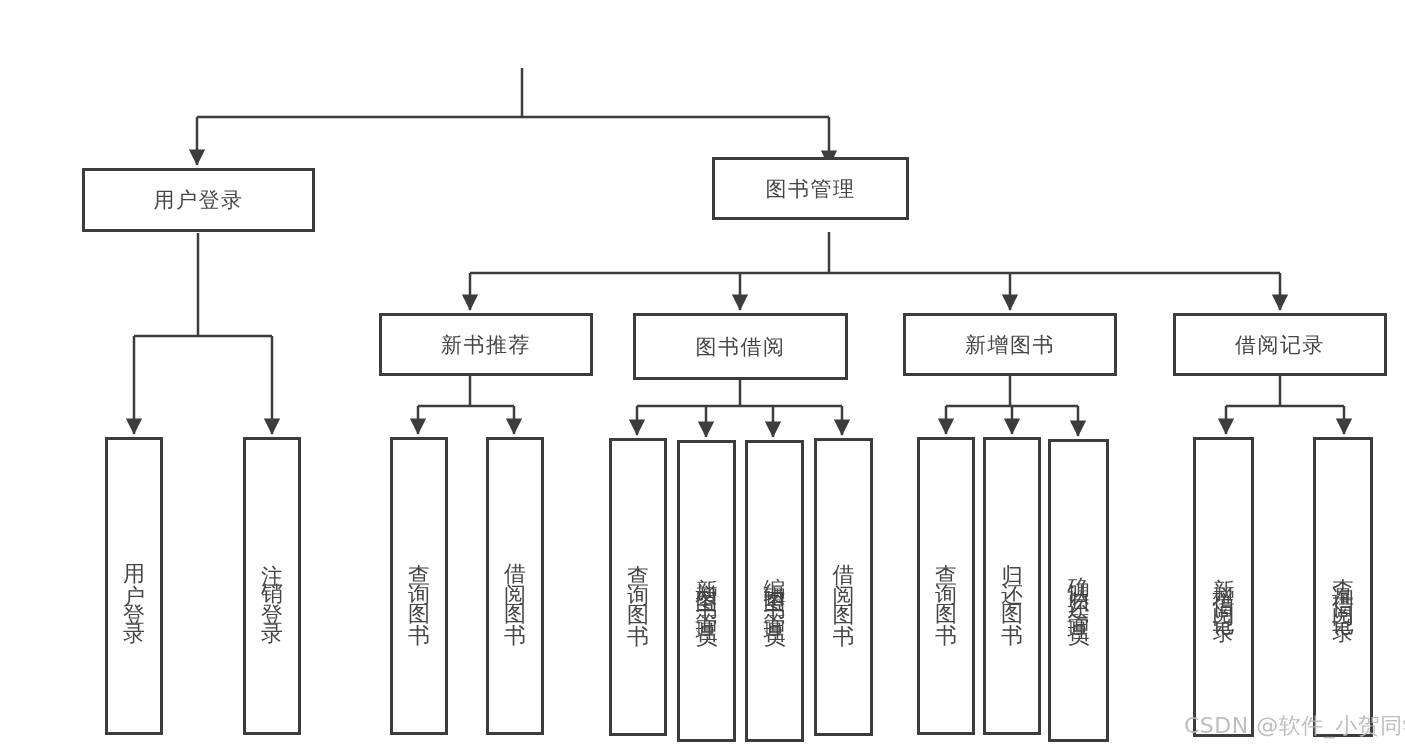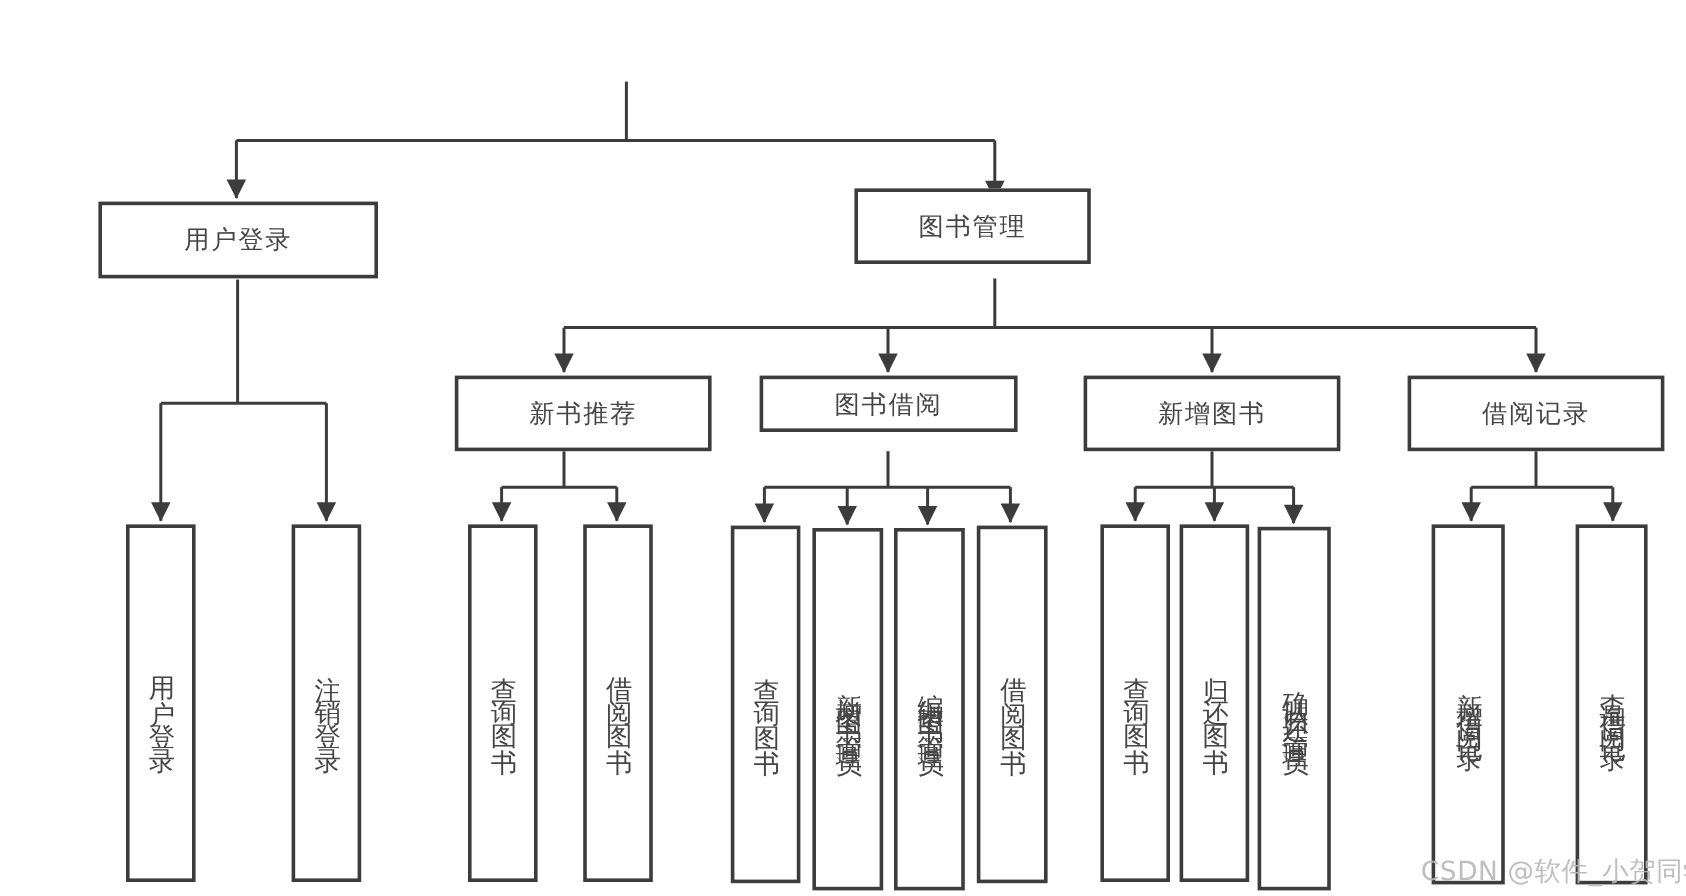--- a/index.html
+++ b/index.html
@@ -111,21 +111,21 @@
         <line x1="1344" y1="406" x2="1344" y2="434" marker-end="url(#arrow)"></line>
       </g>
     </g>
   </svg>
 
 
   <div class="node" style="left:82px; top:168px; width:233px; height:64px;">用户登录</div>
   <div class="node" style="left:712px; top:157px; width:197px; height:63px;">图书管理</div>
 
   <div class="node" style="left:363px; top:313px; width:214px; height:63px;margin-left:16px;">新书推荐</div>
-  <div class="node" style="left:633px; top:313px; width:215px; height:47px;">图书借阅</div>
+  <div class="node" style="left:633px; top:313px; width:215px; height:67px;">图书借阅</div>
   <div class="node" style="left:903px; top:313px; width:214px; height:63px;">新增图书</div>
   <div class="node" style="left:1173px; top:313px; width:214px; height:63px;">借阅记录</div>
 
   <div class="node vt vt4" style="left:105px; top:437px; width:58px; height:298px;">用户登录</div>
   <div class="node vt vt4" style="left:243px; top:437px; width:58px; height:298px;">注销登录</div>
 
   <div class="node vt vt4" style="left:390px; top:437px; width:58px; height:298px;">查询图书</div>
   <div class="node vt vt4" style="left:486px; top:437px; width:58px; height:298px;">借阅图书</div>
 
   <div class="node vt vt4" style="left:609px; top:438px; width:58px; height:298px;">查询图书</div>

